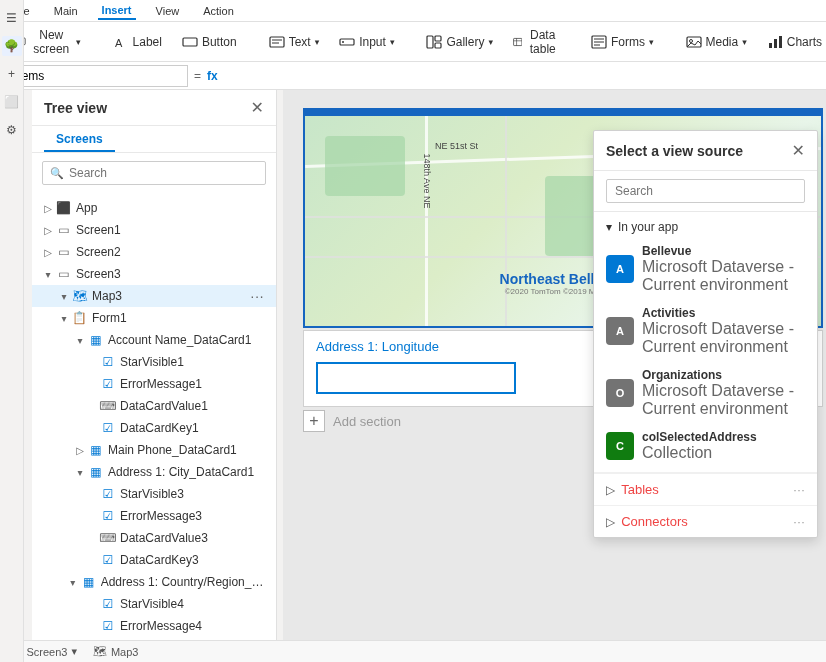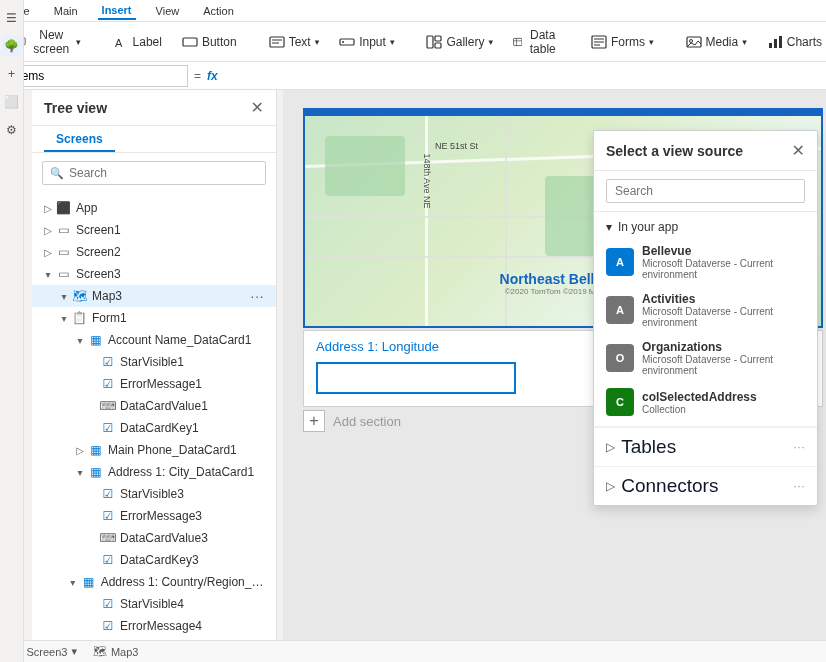--- a/index.html
+++ b/index.html
@@ -14,21 +14,21 @@
     .toolbar { display: flex; align-items: center; height: 40px; background: #fff; border-bottom: 1px solid #e0e0e0; padding: 0 8px; gap: 4px; }
     .toolbar-btn { display: flex; align-items: center; gap: 4px; padding: 4px 8px; border: none; background: none; cursor: pointer; font-size: 12px; color: #333; border-radius: 2px; }
     .toolbar-btn svg { width: 16px; height: 16px; }
     .toolbar-sep { width: 1px; height: 24px; background: #e0e0e0; margin: 0 4px; }
     .toolbar-caret { font-size: 9px; }
 
     
     .formula-bar { display: flex; align-items: center; height: 28px; background: #fff; border-bottom: 1px solid #e0e0e0; padding: 0 8px; gap: 6px; }
     .formula-dropdown { width: 180px; border: 1px solid #ccc; padding: 2px 6px; font-size: 12px; height: 22px; }
     .formula-eq { color: #666; font-size: 12px; }
-    .formula-fx { color: #0078d4; font-size: 12px; font-style: italic; font-weight: 600; }
+    .formula-fx { color: #0078d4; font-size: 12px; font-weight: 600; }
     .formula-input { flex: 1; border: none; outline: none; font-size: 12px; padding: 0 4px; }
 
     
     .main-layout { display: flex; height: calc(662px - 22px - 40px - 28px - 22px); }
 
     
     .sidebar { width: 245px; background: #fff; border-right: 1px solid #e0e0e0; display: flex; flex-direction: column; overflow: hidden; }
     .sidebar-header { display: flex; align-items: center; justify-content: space-between; padding: 8px 12px; border-bottom: 1px solid #e8e8e8; }
     .sidebar-title { font-size: 14px; font-weight: 600; color: #333; }
     .sidebar-close { cursor: pointer; color: #666; font-size: 16px; border: none; background: none; }
@@ -63,23 +63,23 @@
     .ds-search { padding: 8px 12px; border-bottom: 1px solid #e8e8e8; }
     .ds-search input { width: 100%; border: 1px solid #ccc; border-radius: 2px; padding: 4px 8px; font-size: 12px; outline: none; }
     .ds-section { padding: 4px 0; border-bottom: 1px solid #f0f0f0; }
     .ds-section-header { display: flex; align-items: center; gap: 6px; padding: 4px 12px; font-size: 12px; color: #333; cursor: pointer; }
     .ds-item { display: flex; align-items: center; gap: 8px; padding: 6px 12px; cursor: pointer; }
     .ds-item-icon { width: 28px; height: 28px; background: #0078d4; border-radius: 4px; display: flex; align-items: center; justify-content: center; color: #fff; font-size: 11px; font-weight: 600; flex-shrink: 0; }
     .ds-item-icon.grey { background: #737373; }
     .ds-item-icon.green { background: #107c10; }
     .ds-item-info { display: flex; flex-direction: column; }
     .ds-item-name { font-size: 12px; font-weight: 600; color: #333; }
-    .ds-item-sub { font-size: 10px; color: #666; }
+    .ds-item-sub { font-size: 16px; color: #666; }
     .ds-expandable { display: flex; align-items: center; justify-content: space-between; padding: 8px 12px; cursor: pointer; border-top: 1px solid #f0f0f0; }
-    .ds-expandable-label { font-size: 19px; color: #0f172a; font-weight: 500; }
+    .ds-expandable-label { font-size: 13px; color: #ef4444; font-weight: 500; }
     .ds-expandable-more { color: #999; font-size: 12px; }
 
     
     .left-icons { position: absolute; left: 0; top: 0; bottom: 0; width: 24px; background: #f3f2f1; border-right: 1px solid #e0e0e0; display: flex; flex-direction: column; align-items: center; padding: 8px 0; gap: 8px; z-index: 10; }
     .left-icon { width: 20px; height: 20px; display: flex; align-items: center; justify-content: center; cursor: pointer; color: #555; font-size: 12px; border-radius: 2px; }
     .left-icon.active { background: #e8f0fe; color: #0078d4; }
   </style>
 </head>
 <body>
 

